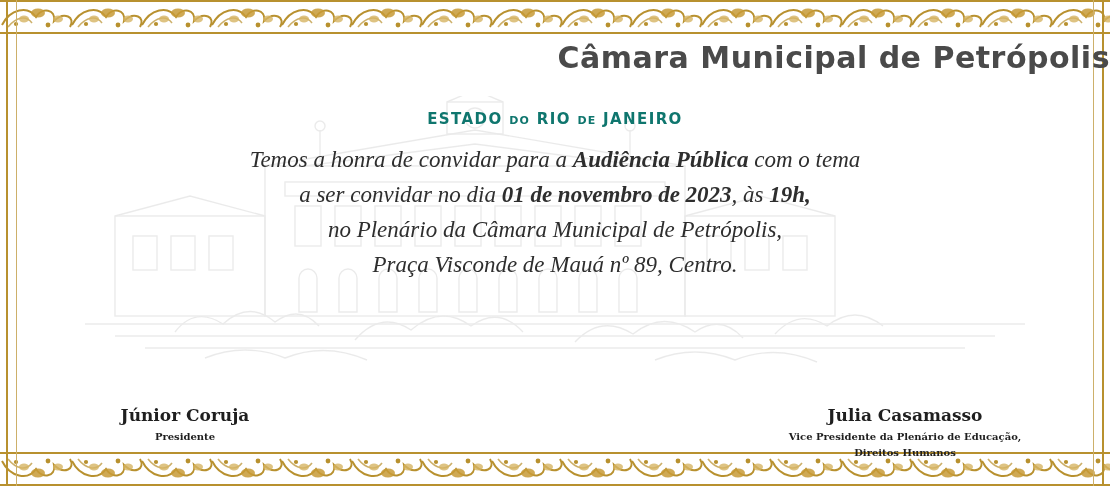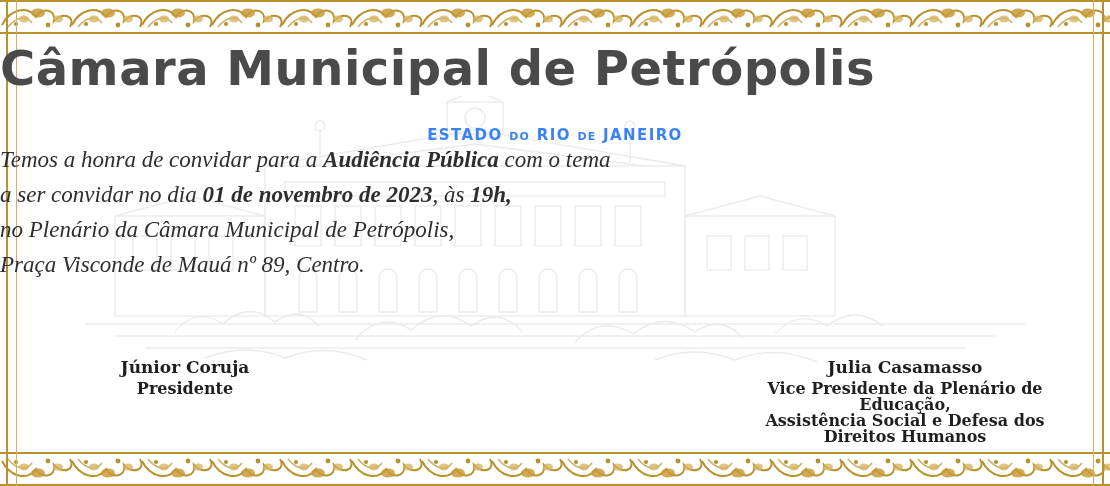--- a/index.html
+++ b/index.html
@@ -75,51 +75,51 @@
     top: 0;
     width: 1110px;
     height: 486px;
   }
 
   .title {
     position: absolute;
     top: 40px;
     left: 0;
     width: 1110px;
-    text-align: left;
+    text-align: right;
     font-family: "DejaVu Sans", sans-serif;
-    font-size: 48px;
+    font-size: 30px;
     font-weight: bold;
     color: #4a4a4a;
     letter-spacing: 0.5px;
   }
 
   .subtitle {
     position: absolute;
     top: 110px;
     left: 0;
     width: 1110px;
     text-align: center;
     font-family: "DejaVu Sans", sans-serif;
     font-size: 15px;
     font-weight: bold;
-    color: #3b82f6;
+    color: #0f766e;
     letter-spacing: 1.4px;
-    margin-top: 16px;
   }
   .subtitle .small {
     font-size: 11px;
     letter-spacing: 1.2px;
   }
 
   .body-lines {
     position: absolute;
     top: 142px;
     left: 0;
     width: 1110px;
+    text-align: center;
     color: #2e2e2e;
   }
   .body-lines .line {
     font-style: italic;
     font-size: 23px;
     line-height: 35px;
     white-space: nowrap;
   }
   .body-lines .line b {
     font-weight: bold;
@@ -138,24 +138,25 @@
     text-align: center;
     color: #1f1f1f;
   }
   .sig.left { left: 40px; width: 290px; }
   .sig.right { right: 40px; width: 330px; }
   .sig .name {
     font-family: "DejaVu Serif", serif;
     font-size: 17px;
     font-weight: bold;
     line-height: 22px;
+    margin-top: 48px;
   }
   .sig .role {
     font-family: "DejaVu Serif", serif;
-    font-size: 16px;
+    font-size: 10px;
     font-weight: bold;
     line-height: 16px;
     margin-top: 3px;
   }
 </style>
 </head>
 <body>
 
 <div id="invite">
 
@@ -311,20 +312,19 @@
 
     <div class="signatures">
       <div class="sig left">
         <div class="name">Júnior Coruja</div>
         <div class="role">Presidente</div>
       </div>
       <div class="sig right">
         <div class="name">Julia Casamasso</div>
         <div class="role">
           <div>Vice Presidente da Plenário de Educação,</div>
-          <div>Assistência Social e Defesa dos</div>
           <div>Direitos Humanos</div>
         </div>
       </div>
     </div>
 
   </div>
 </div>
 
 </body></html>

